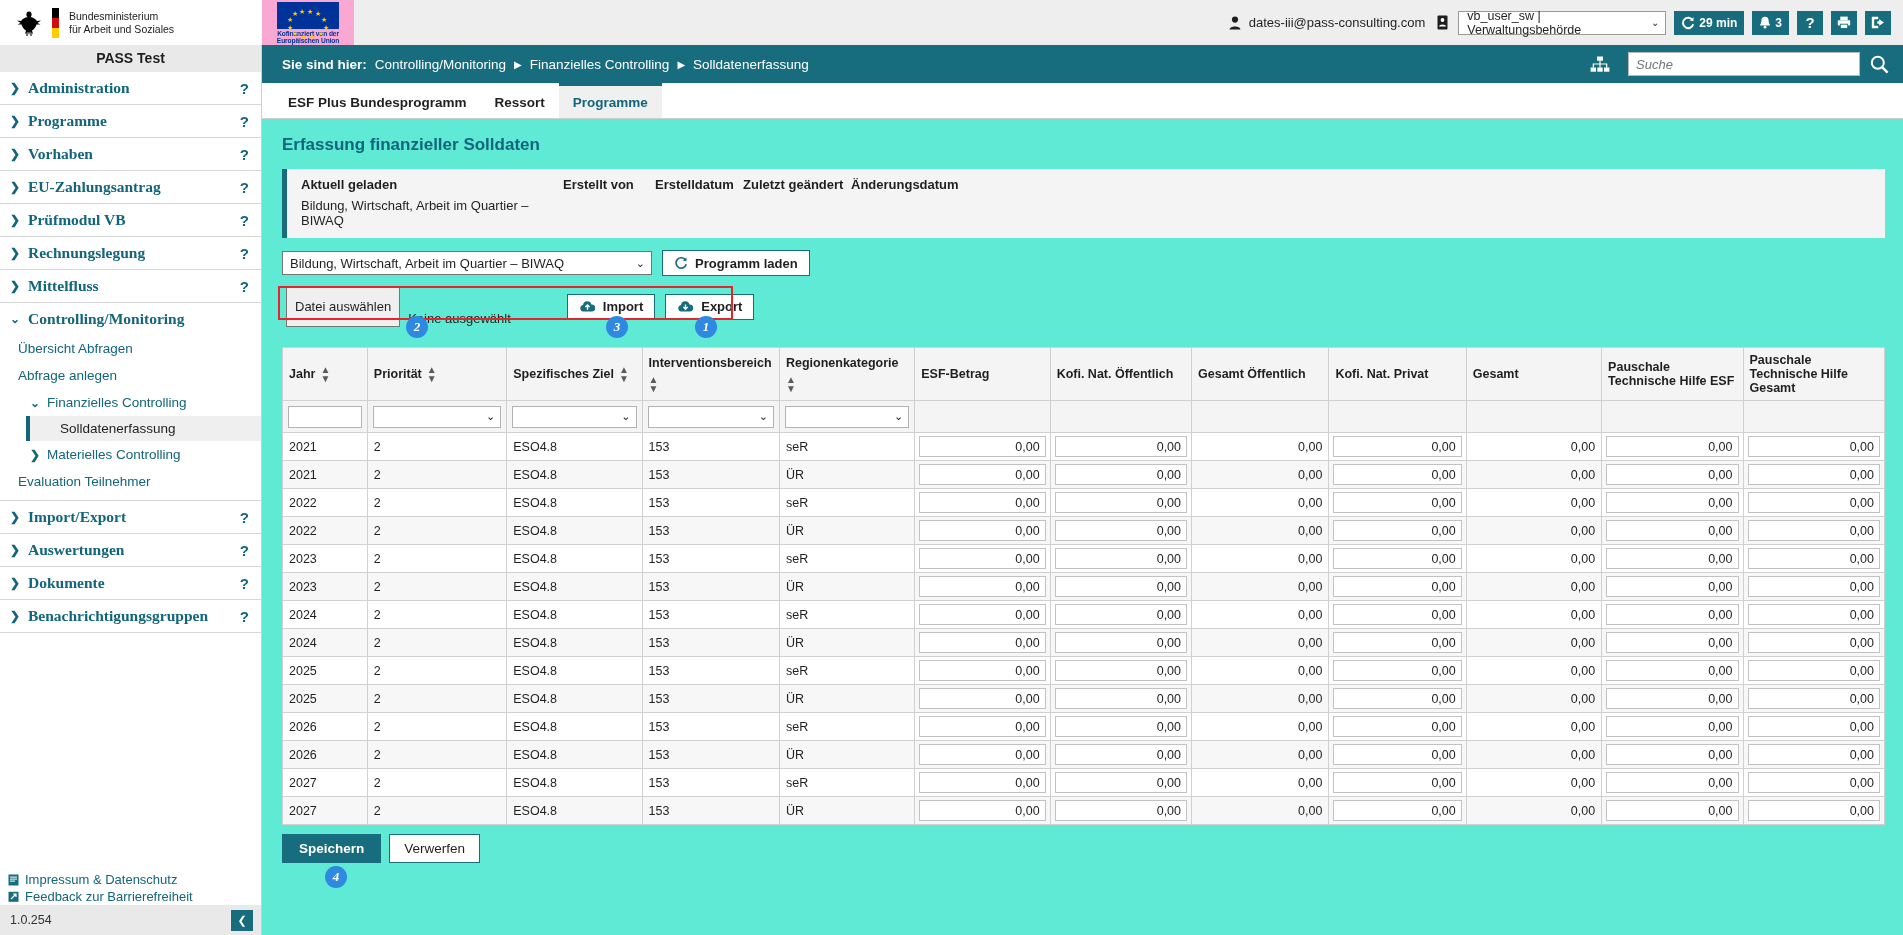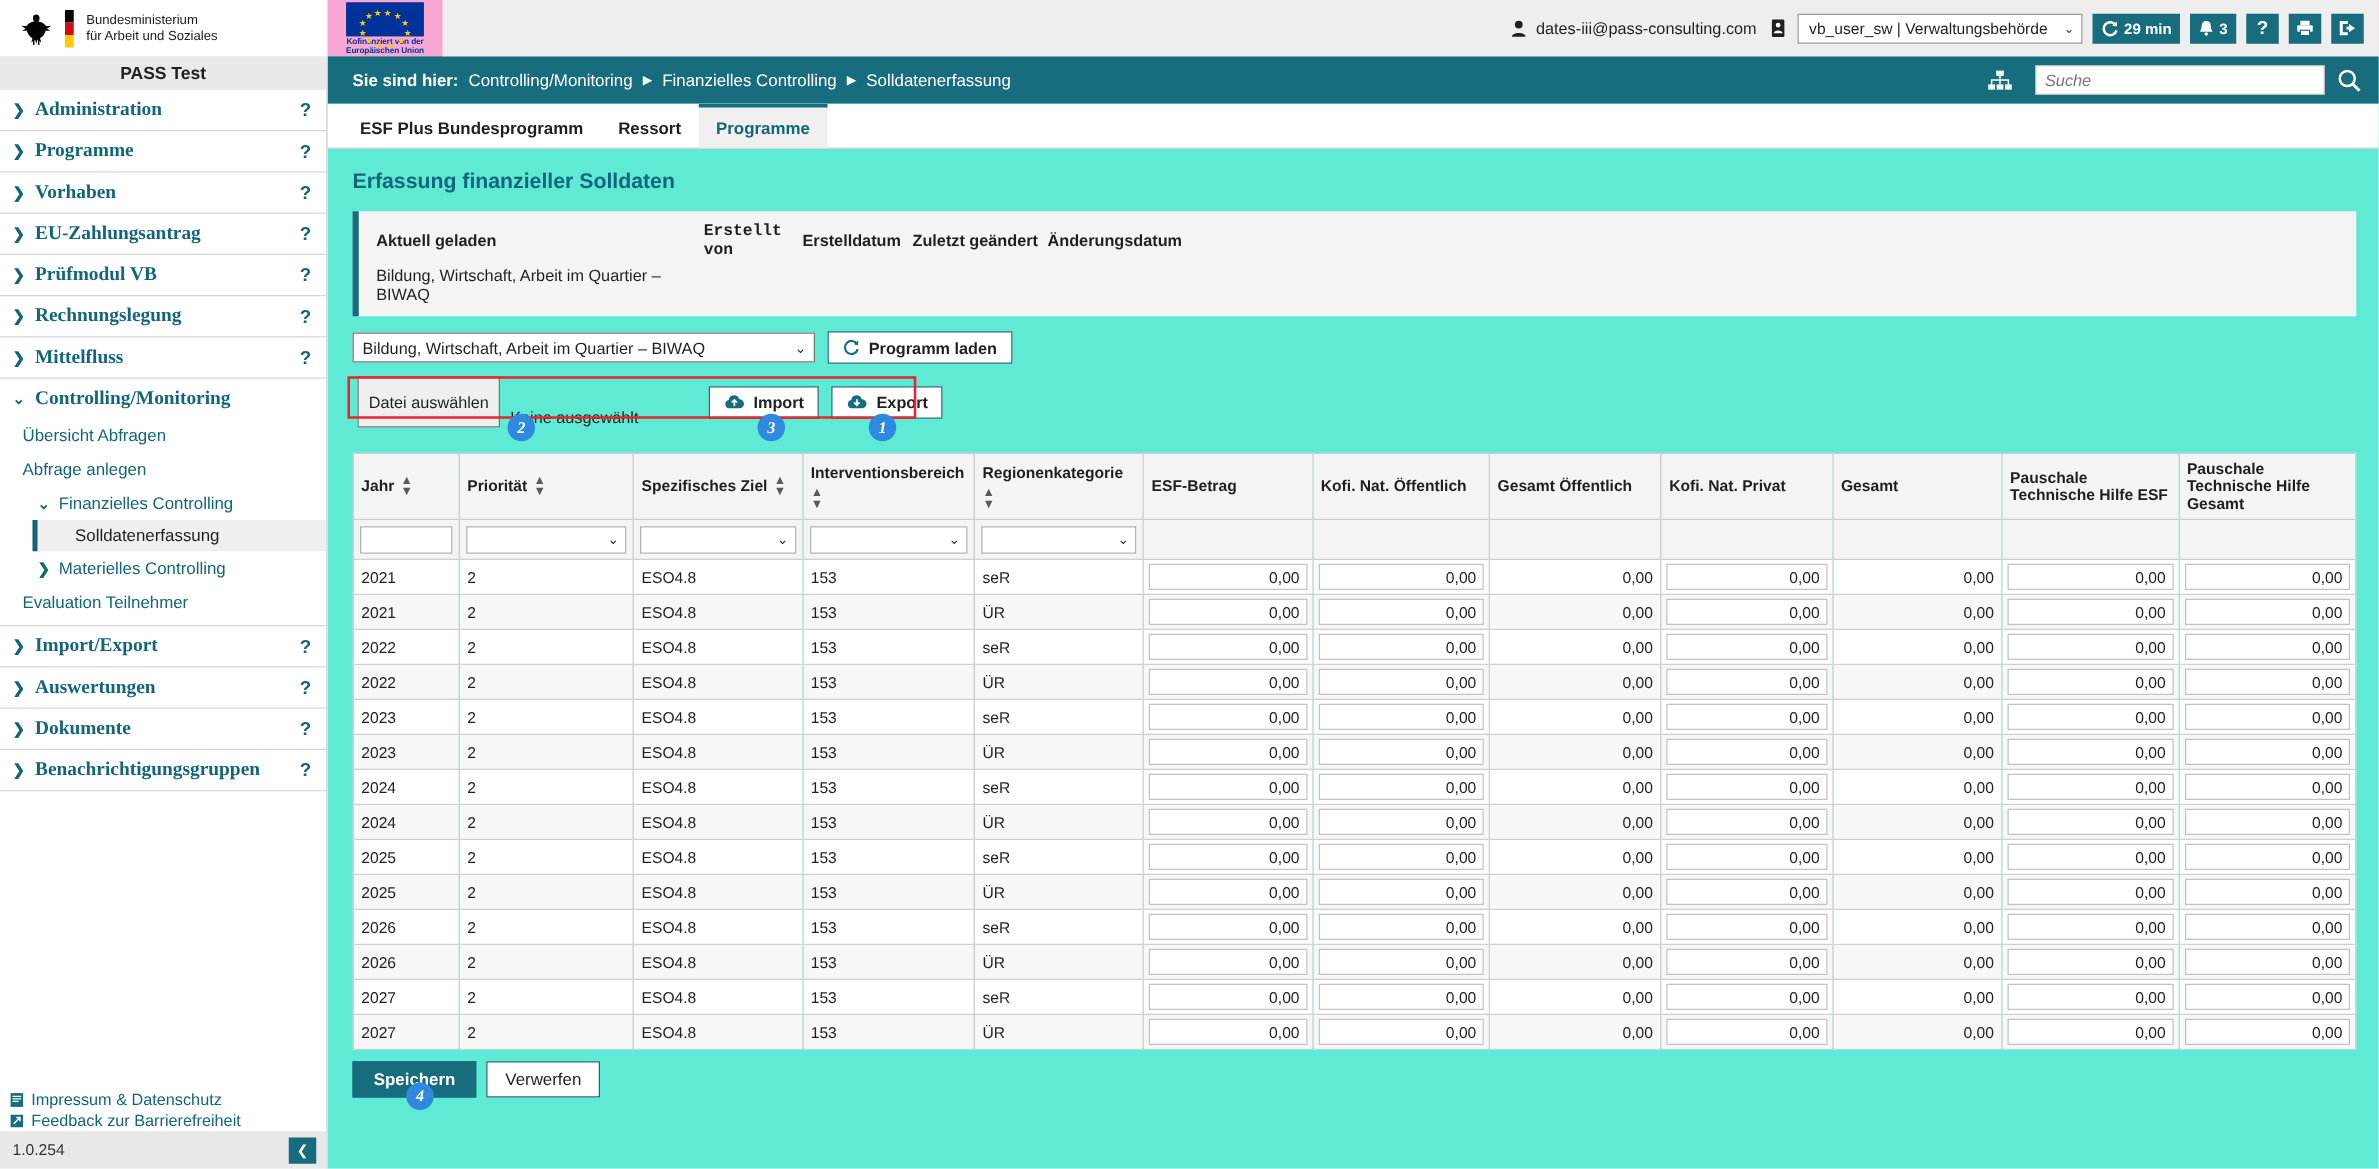--- a/index.html
+++ b/index.html
@@ -54,21 +54,21 @@
     font-size: 6.6px; line-height: 7.6px; color: #003399; font-weight: bold;
     text-align: center; margin-top: 1px; letter-spacing: -0.1px;
   }
   .topbar-right {
     flex: 1; background: #eeeeee;
     display: flex; align-items: center; justify-content: flex-end;
     padding-right: 12px; gap: 8px;
   }
   .ic { display: inline-flex; align-items: center; justify-content: center; }
   .role-select {
-    width: 228px; height: 24px; background: #fff; border: 1px solid #9a9a9a;
+    width: 208px; height: 24px; background: #fff; border: 1px solid #9a9a9a;
     display: flex; align-items: center; justify-content: space-between;
     padding: 0 6px 0 8px; font-size: 12.5px; color: #1f1f1f;
   }
   .role-select .caret { font-size: 10px; color: #333; }
   .hbtn {
     background: #176c7d; color: #fff; height: 24px;
     display: inline-flex; align-items: center; justify-content: center;
     gap: 4px; padding: 0 7px; font-size: 12px; font-weight: bold;
     border: none; cursor: pointer; white-space: nowrap;
   }
@@ -168,21 +168,21 @@
   .content { flex: 1; padding: 16px 18px 0 20px; min-height: 0; overflow: hidden; position: relative; }
   .page-title {
     color: #12657a; font-size: 17px; margin: 0 0 14px 0; font-weight: bold;
   }
   .loaded-panel {
     background: #f4f4f4; border-left: 5px solid #176c7d;
     padding: 8px 0 10px 14px; margin-bottom: 12px;
   }
   .loaded-row { display: flex; align-items: center; }
   .loaded-row .c1 { width: 262px; }
-  .loaded-row .c2 { width: 79px; font-family: Liberation Mono, monospace; }
+  .loaded-row .c2 { width: 92px; }
   .loaded-row .c3 { width: 88px; }
   .loaded-row .c4 { width: 108px; }
   .lab { font-weight: bold; font-size: 13px; }
   .val { font-size: 13px; margin-top: 6px; }
 
   .toolbar { position: relative; margin-bottom: 8px; }
   .toolrow1 { display: flex; align-items: center; gap: 10px; }
   .prog-select {
     width: 370px; height: 24px; border: 1px solid #767676; background: #fff;
     display: flex; align-items: center; justify-content: space-between;

